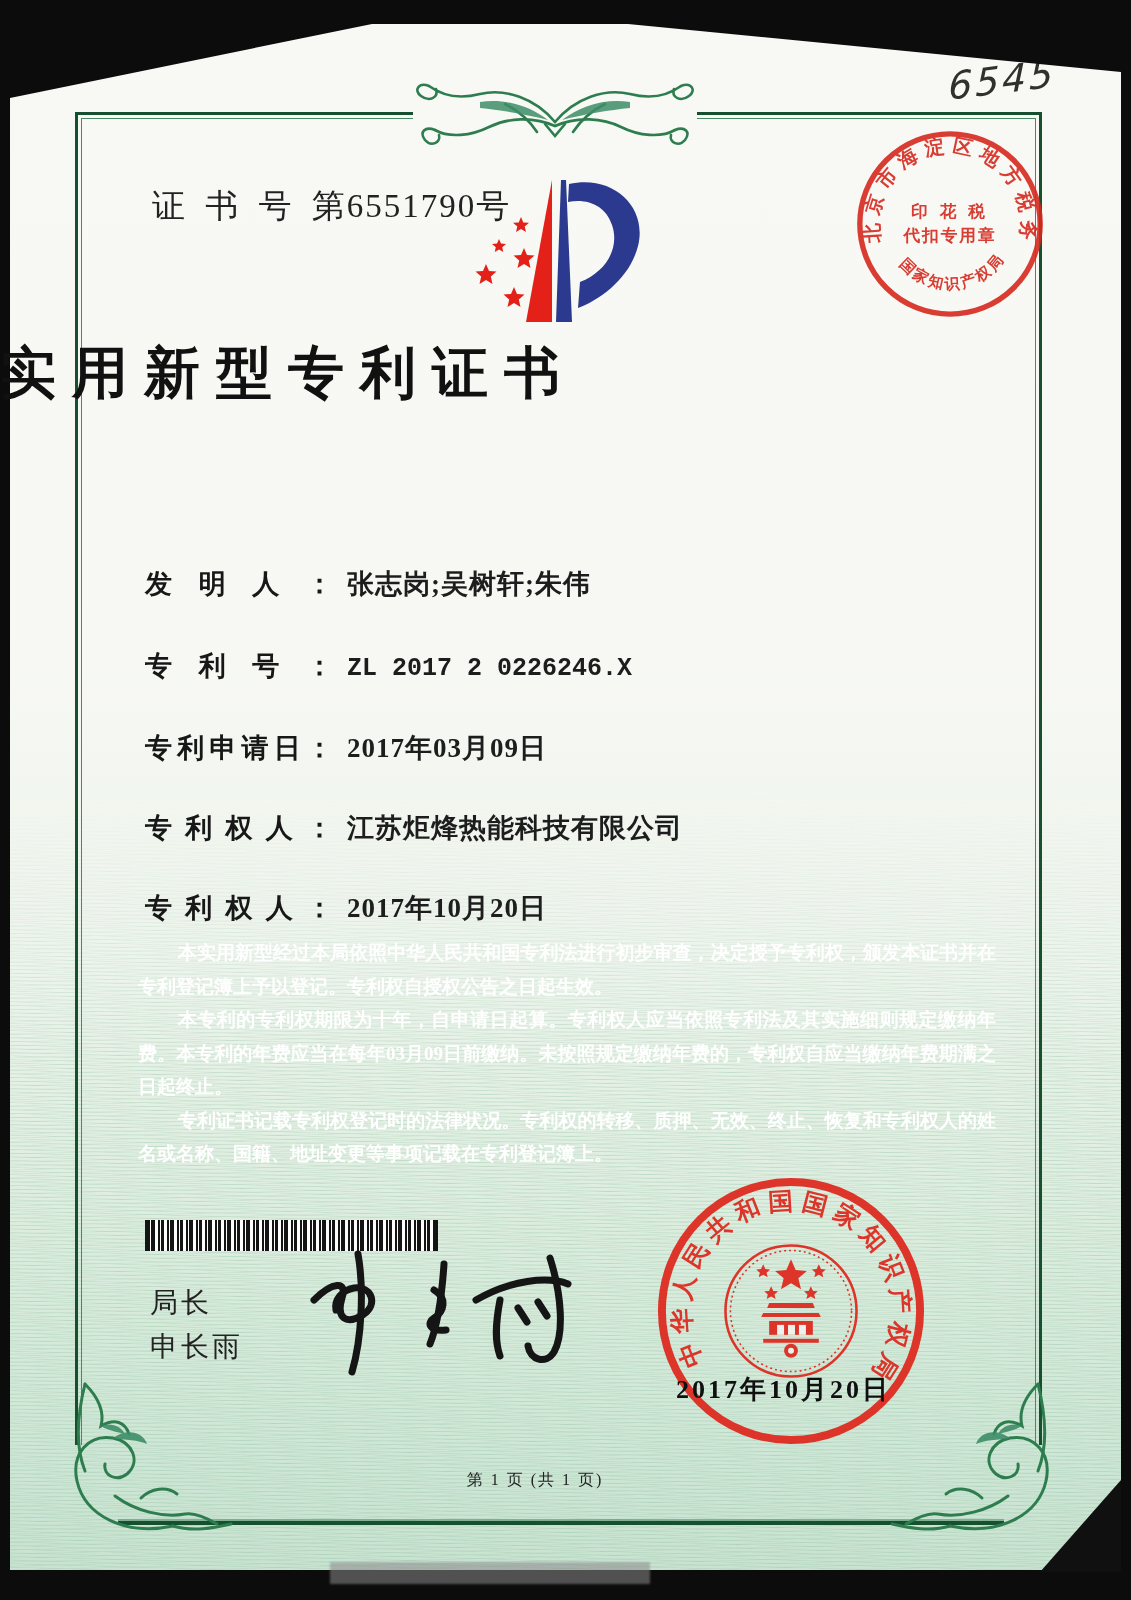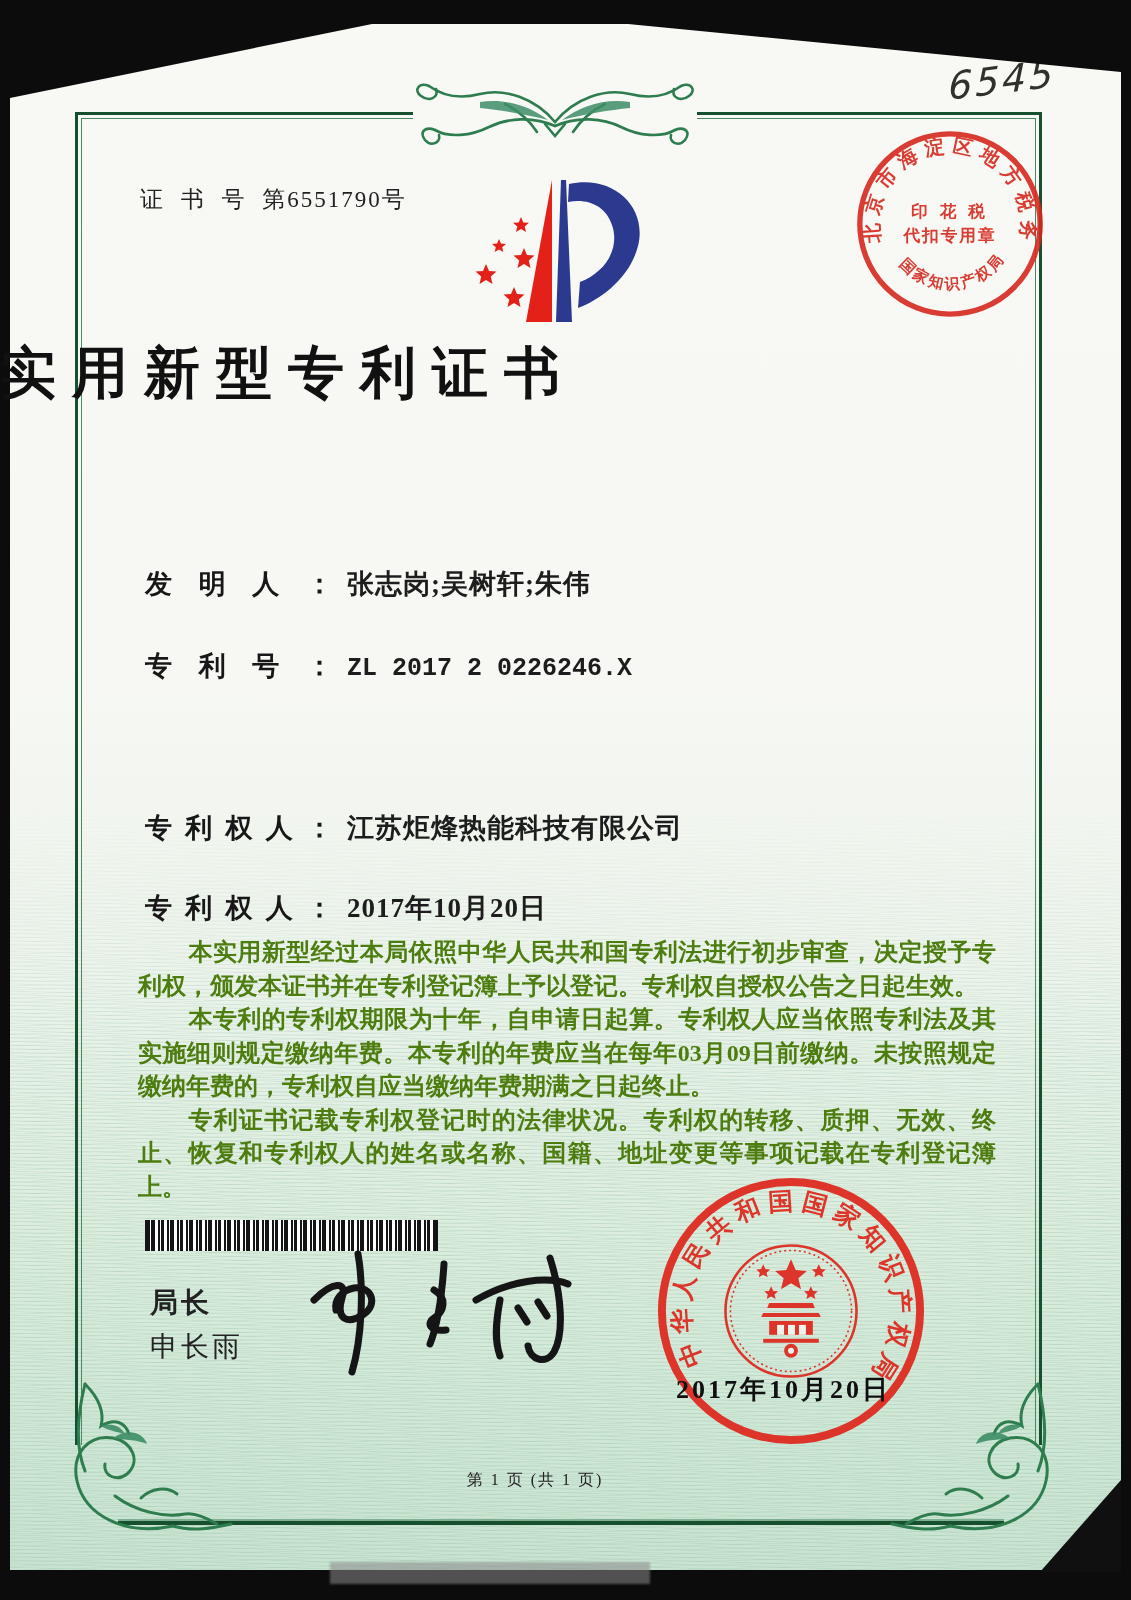--- a/index.html
+++ b/index.html
@@ -20,36 +20,36 @@
   #frame-inner{position:absolute;left:3px;top:3px;right:3px;bottom:0;
          border:1px solid #498962;border-bottom:none;}
   #bottom-line{position:absolute;left:118px;top:1521px;width:886px;height:4px;
          background:#17502f;box-shadow:0 -2px 0 rgba(73,137,98,.55);}
   .black-wedge{position:absolute;background:#0c0c0c;}
   #wedge-tl{left:10px;top:24px;width:362px;height:74px;clip-path:polygon(0 0,100% 0,0 100%);}
   #wedge-tr{left:628px;top:24px;width:493px;height:48px;clip-path:polygon(0 0,100% 0,100% 100%);}
   #wedge-br{left:1040px;top:1480px;width:81px;height:92px;clip-path:polygon(100% 0,100% 100%,0 100%);background:#101010;}
   #grey-smear{position:absolute;left:330px;top:1562px;width:320px;height:22px;background:#8a8a8a;opacity:.55;filter:blur(1px);}
   
-  #cert-no{position:absolute;left:140px;top:184px;font-size:23px;letter-spacing:2px;word-spacing:8px;color:#222;}
+  #cert-no{position:absolute;left:152px;top:184px;font-size:33px;letter-spacing:2px;word-spacing:8px;color:#222;}
   #title{position:absolute;left:0;top:336px;width:1111px;font-size:56px;font-weight:700;
          letter-spacing:16px;color:#111;}
   #logo{position:absolute;left:462px;top:172px;}
   .field-row{position:absolute;left:145px;font-size:27px;color:#1d1d1d;white-space:nowrap;}
   .field-label{display:inline-block;width:188px;text-align:justify;text-align-last:justify;font-weight:700;color:#171717;}
   .field-value{margin-left:14px;font-weight:600;letter-spacing:1px;}
   .fv-mono{font-family:"Liberation Mono","DejaVu Sans Mono",monospace;font-size:25px;font-weight:700;letter-spacing:0;}
   #row1{top:486px}#row2{top:566px}#row3{top:648px}#row4{top:730px}#row5{top:810px}#row6{top:890px}
-  #paras{position:absolute;left:138px;top:936px;width:858px;font-size:24px;line-height:33.5px;text-align:justify;color:#4d7c0f;}
+  #paras{position:absolute;left:138px;top:936px;width:858px;font-size:19px;line-height:33.5px;text-align:justify;color:#ffffff;}
   #paras p{margin:0;text-indent:2.1em;font-weight:600;}
   #barcode{position:absolute;left:145px;top:1220px;width:287px;height:31px;
      border-left:3px solid #141414;border-right:3px solid #141414;
      background:repeating-linear-gradient(90deg,#141414 0 2px,#fdfdfb 2px 3px,#141414 3px 7px,#fdfdfb 7px 10px,#141414 10px 12px,#fdfdfb 12px 13px,#141414 13px 16px,#fdfdfb 16px 19px);}
   #director-title{position:absolute;left:150px;top:1284px;font-family:"Liberation Sans","DejaVu Sans",sans-serif;
-     font-size:28px;font-weight:700;color:#222;letter-spacing:3px;}
+     font-size:28px;font-weight:400;color:#222;letter-spacing:3px;}
   #director-name{position:absolute;left:150px;top:1328px;font-family:"Liberation Sans","DejaVu Sans",sans-serif;
      font-size:28px;font-weight:400;color:#222;letter-spacing:3px;}
   #signature{position:absolute;left:262px;top:1238px;}
   #seal{position:absolute;left:652px;top:1172px;}
   #seal-date{position:absolute;left:676px;top:1372px;font-size:26px;font-weight:700;letter-spacing:3px;color:#101010;z-index:4;}
   #footer{position:absolute;left:370px;top:1470px;width:330px;text-align:center;font-size:16px;color:#222;letter-spacing:2px;}
   #stamp{position:absolute;left:852px;top:126px;}
   #handwritten{position:absolute;left:948px;top:58px;font-family:"DejaVu Sans",sans-serif;font-style:italic;
      font-size:38px;color:#30302c;transform:rotate(-7deg) skewX(-8deg);letter-spacing:3px;}
   .orn{position:absolute;}
@@ -134,20 +134,23 @@
     </g>
   </svg>
 
   <div id="title">实用新型专利证书</div>
 
   <div class="field-row" id="row2">
     <span class="field-label">发明人：</span><span class="field-value">张志岗;吴树轩;朱伟</span>
   </div>
   <div class="field-row" id="row3">
     <span class="field-label">专利号：</span><span class="field-value fv-mono">ZL 2017 2 0226246.X</span>
+  </div>
+  <div class="field-row" id="row4">
+    <span class="field-label">专利申请日：</span><span class="field-value">2017年03月09日</span>
   </div>
   <div class="field-row" id="row5">
     <span class="field-label">专利权人：</span><span class="field-value">江苏炬烽热能科技有限公司</span>
   </div>
   <div class="field-row" id="row6">
     <span class="field-label">专利权人：</span><span class="field-value">2017年10月20日</span>
   </div>
 
   <div id="paras">
     <p>本实用新型经过本局依照中华人民共和国专利法进行初步审查，决定授予专利权，颁发本证书并在专利登记簿上予以登记。专利权自授权公告之日起生效。</p>

